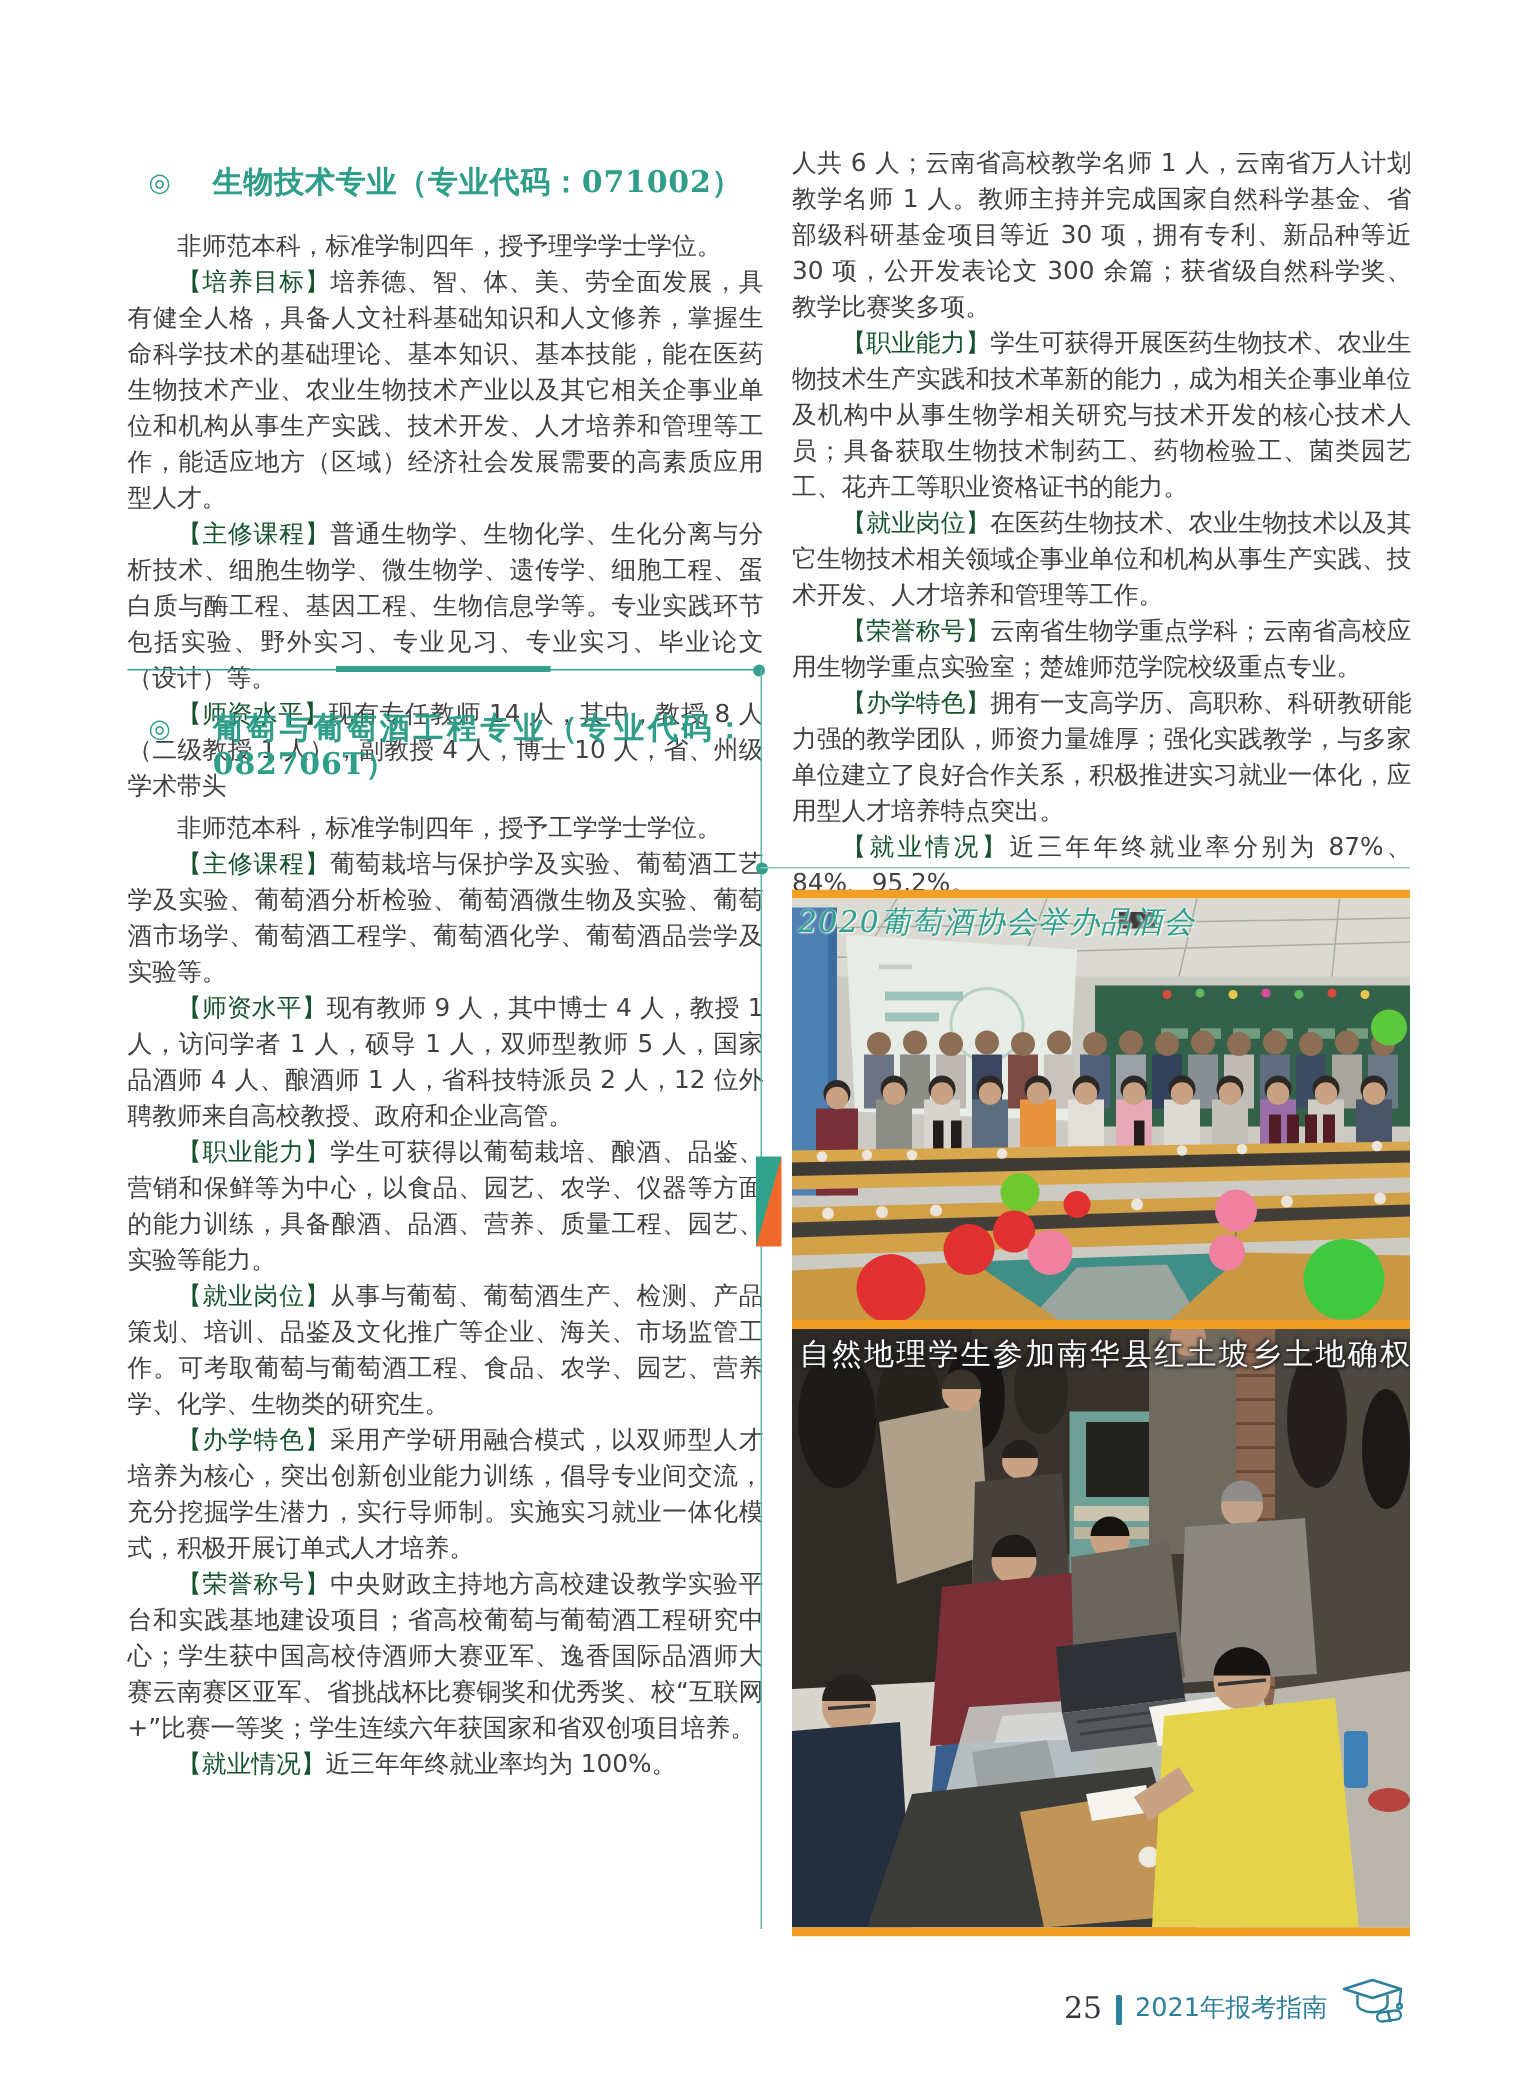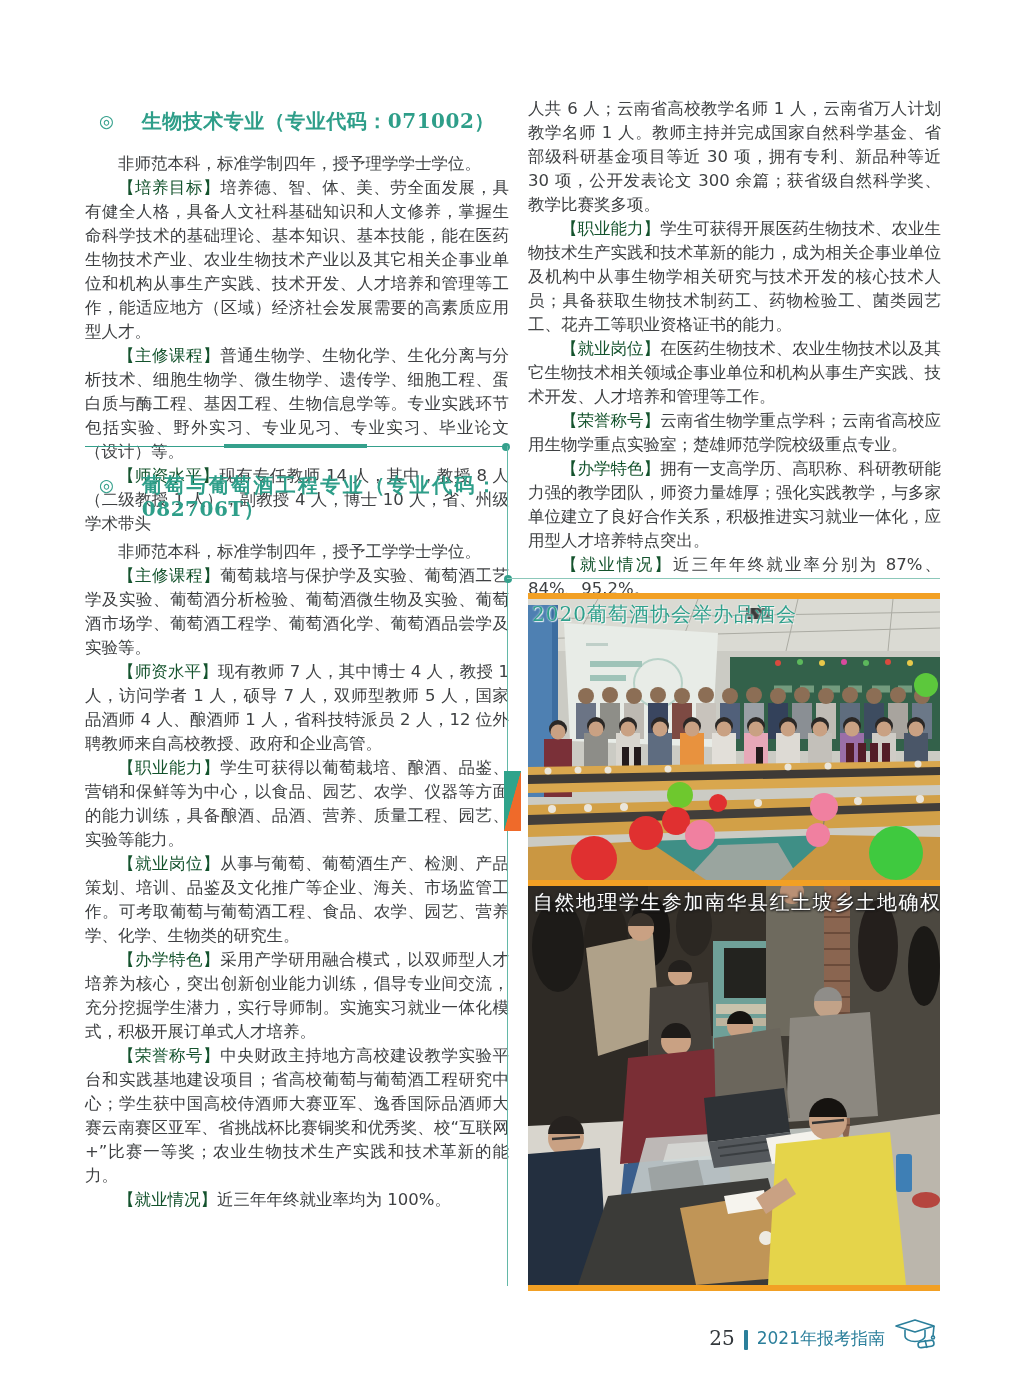--- a/index.html
+++ b/index.html
@@ -25,21 +25,21 @@
   .flag{left:504px;top:771px;width:17px;height:60px;
         background:linear-gradient(to bottom right,#2FA38B 49%,#EF6A2A 51%);}
   
   .photo{left:528px;width:412px;overflow:hidden;}
   .photo1{top:593px;height:287px;}
   .photo2{top:880px;height:411px;}
   .obar{height:6px;background:#F2A024;}
   .photo svg{display:block;}
   .caption{position:absolute;font-family:"DejaVu Serif","Liberation Serif",serif;white-space:nowrap;}
   .cap1{left:4px;top:8px;font-size:20px;color:#2FA08C;letter-spacing:1px;
-        text-shadow:0 0 2px rgba(255,255,255,.95),1px 1px 1px rgba(255,255,255,.85);}
+        text-shadow:0 0 2px rgba(255,255,255,.95),1px 1px 1px rgba(255,255,255,.85);font-style:italic;}
   .cap2{left:5px;top:9px;font-size:20px;color:#ffffff;letter-spacing:1.5px;
         text-shadow:1px 1px 2px #222,-1px -1px 2px #333,0 0 3px #000;}
   
   .footer{top:1318px;right:86px;display:flex;align-items:flex-end;gap:9px;}
   .pagenum{font-family:"DejaVu Serif","Liberation Serif",serif;font-size:20px;color:#33383C;}
   .fbar{width:4px;height:20px;background:#2B7F9B;border-radius:1px;}
   .ftitle{font-size:17px;color:#2B7F9B;}
 </style>
 </head>
 <body>
@@ -60,25 +60,25 @@
     <span class="dotr"></span>
   </div>
 
 <div class="abs textcol" style="left:85px;top:461px;width:424px;">
   <div class="sec-header">
     <span class="bullet">◎</span>
     <h2 class="sec-title">葡萄与葡萄酒工程专业（专业代码：082706T）</h2>
   </div>
   <p>非师范本科，标准学制四年，授予工学学士学位。</p>
   <p><span class="lbl">【主修课程】</span><span>葡萄栽培与保护学及实验、葡萄酒工艺学及实验、葡萄酒分析检验、葡萄酒微生物及实验、葡萄酒市场学、葡萄酒工程学、葡萄酒化学、葡萄酒品尝学及实验等。</span></p>
-  <p><span class="lbl">【师资水平】</span><span>现有教师 7 人，其中博士 4 人，教授 1 人，访问学者 1 人，硕导 7 人，双师型教师 5 人，国家品酒师 4 人、酿酒师 1 人，省科技特派员 2 人，12 位外聘教师来自高校教授、政府和企业高管。</span></p>
+  <p><span class="lbl">【师资水平】</span><span>现有教师 9 人，其中博士 4 人，教授 1 人，访问学者 1 人，硕导 1 人，双师型教师 5 人，国家品酒师 4 人、酿酒师 1 人，省科技特派员 2 人，12 位外聘教师来自高校教授、政府和企业高管。</span></p>
   <p><span class="lbl">【职业能力】</span><span>学生可获得以葡萄栽培、酿酒、品鉴、营销和保鲜等为中心，以食品、园艺、农学、仪器等方面的能力训练，具备酿酒、品酒、营养、质量工程、园艺、实验等能力。</span></p>
   <p><span class="lbl">【就业岗位】</span><span>从事与葡萄、葡萄酒生产、检测、产品策划、培训、品鉴及文化推广等企业、海关、市场监管工作。可考取葡萄与葡萄酒工程、食品、农学、园艺、营养学、化学、生物类的研究生。</span></p>
   <p><span class="lbl">【办学特色】</span><span>采用产学研用融合模式，以双师型人才培养为核心，突出创新创业能力训练，倡导专业间交流，充分挖掘学生潜力，实行导师制。实施实习就业一体化模式，积极开展订单式人才培养。</span></p>
-  <p><span class="lbl">【荣誉称号】</span><span>中央财政主持地方高校建设教学实验平台和实践基地建设项目；省高校葡萄与葡萄酒工程研究中心；学生获中国高校侍酒师大赛亚军、逸香国际品酒师大赛云南赛区亚军、省挑战杯比赛铜奖和优秀奖、校“互联网 +”比赛一等奖；农业生物技术生产实践和技术革新的能力。</span></p>
+  <p><span class="lbl">【荣誉称号】</span><span>中央财政主持地方高校建设教学实验平台和实践基地建设项目；省高校葡萄与葡萄酒工程研究中心；学生获中国高校侍酒师大赛亚军、逸香国际品酒师大赛云南赛区亚军、省挑战杯比赛铜奖和优秀奖、校“互联网 +”比赛一等奖；学生连续六年获国家和省双创项目培养。</span></p>
   <p><span class="lbl">【就业情况】</span><span>近三年年终就业率均为 100%。</span></p>
 </div>
 
 <div class="abs textcol" style="left:528px;top:97px;width:413px;">
   <p class="noindent">人共 6 人；云南省高校教学名师 1 人，云南省万人计划教学名师 1 人。教师主持并完成国家自然科学基金、省部级科研基金项目等近 30 项，拥有专利、新品种等近 30 项，公开发表论文 300 余篇；获省级自然科学奖、教学比赛奖多项。</p>
   <p><span class="lbl">【职业能力】</span><span>学生可获得开展医药生物技术、农业生物技术生产实践和技术革新的能力，成为相关企事业单位及机构中从事生物学相关研究与技术开发的核心技术人员；具备获取生物技术制药工、药物检验工、菌类园艺工、花卉工等职业资格证书的能力。</span></p>
   <p><span class="lbl">【就业岗位】</span><span>在医药生物技术、农业生物技术以及其它生物技术相关领域企事业单位和机构从事生产实践、技术开发、人才培养和管理等工作。</span></p>
   <p><span class="lbl">【荣誉称号】</span><span>云南省生物学重点学科；云南省高校应用生物学重点实验室；楚雄师范学院校级重点专业。</span></p>
   <p><span class="lbl">【办学特色】</span><span>拥有一支高学历、高职称、科研教研能力强的教学团队，师资力量雄厚；强化实践教学，与多家单位建立了良好合作关系，积极推进实习就业一体化，应用型人才培养特点突出。</span></p>
   <p><span class="lbl">【就业情况】</span><span>近三年年终就业率分别为 87%、84%、95.2%。</span></p>

